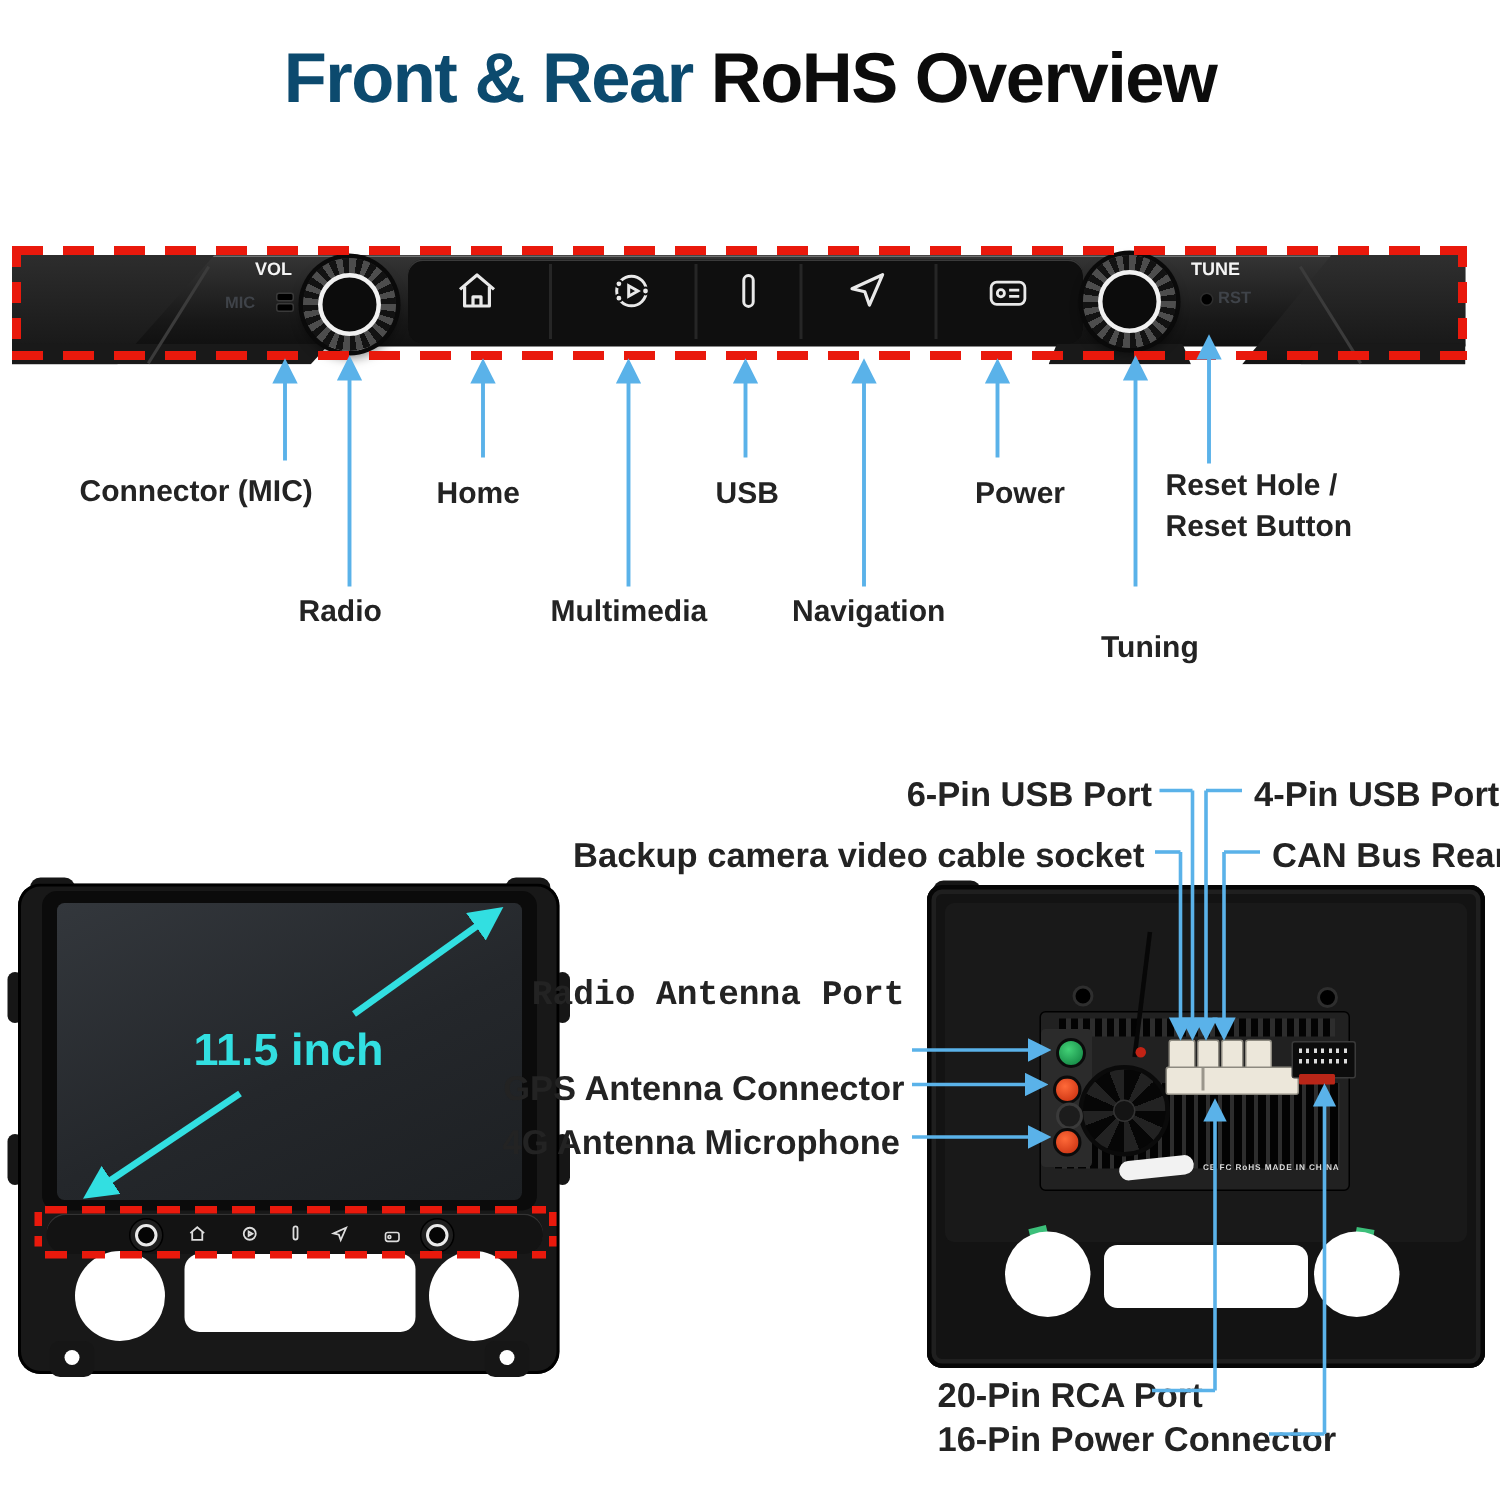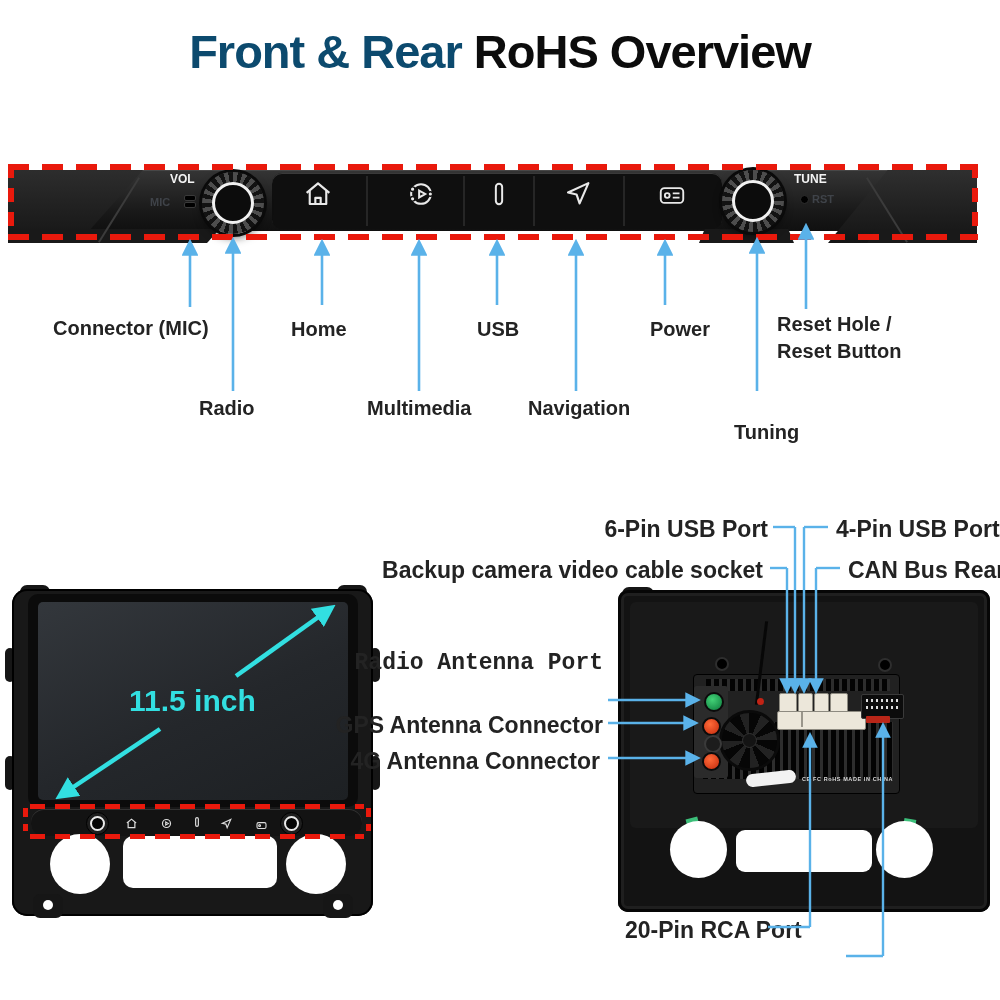--- a/index.html
+++ b/index.html
@@ -312,16 +312,17 @@
       <line x1="160" y1="729" x2="60" y2="796" marker-end="url(#mcyan)"></line>
     </g>
   </svg>
 
   <div class="lbl2" style="right:232px;top:516px;">6-Pin USB Port</div>
   <div class="lbl2" style="left:836px;top:516px;">4-Pin USB Port</div>
   <div class="lbl2" style="right:237px;top:557px;">Backup camera video cable socket</div>
   <div class="lbl2" style="left:848px;top:557px;">CAN Bus Rear</div>
   <div class="lbl2" style="right:397px;top:650px;font-family:Liberation Mono, monospace;">Radio Antenna Port</div>
   <div class="lbl2" style="right:397px;top:712px;">GPS Antenna Connector</div>
-  <div class="lbl2" style="right:400px;top:748px;">4G Antenna Connector</div>
+  <div class="lbl2" style="right:400px;top:748px;">4G Antenna Microphone</div>
   <div class="lbl2" style="left:625px;top:917px;">20-Pin RCA Port</div>
+  <div class="lbl2" style="left:625px;top:946px;">16-Pin Power Connector</div>
 
 </div>
 
 </body></html>

